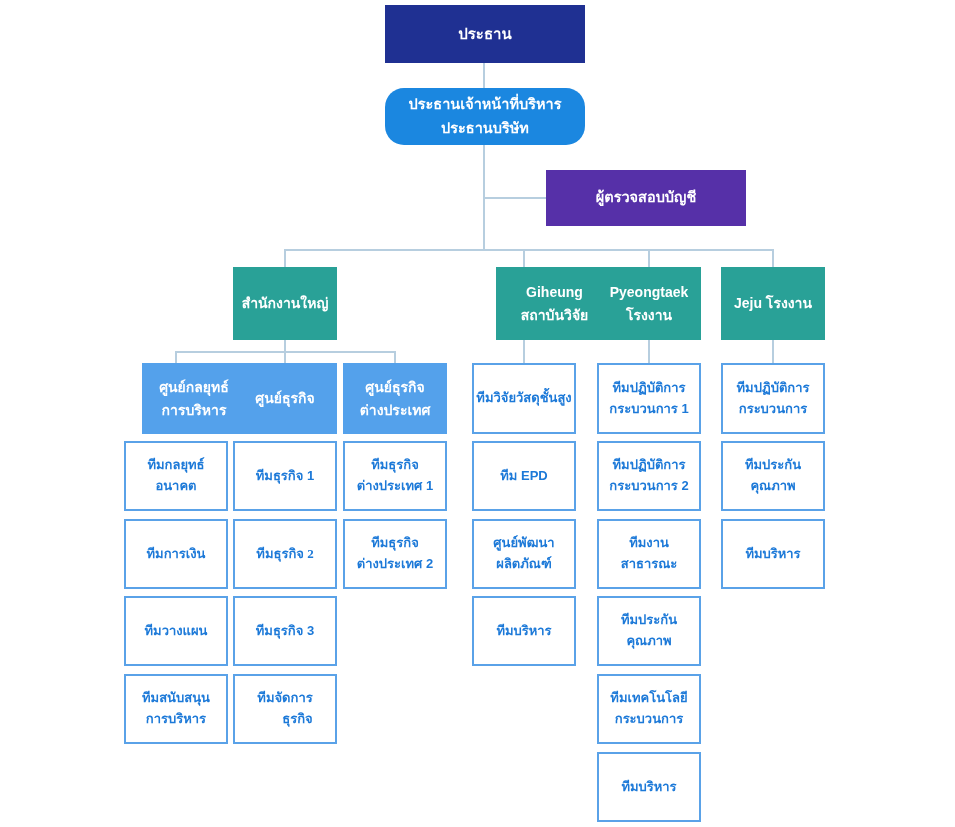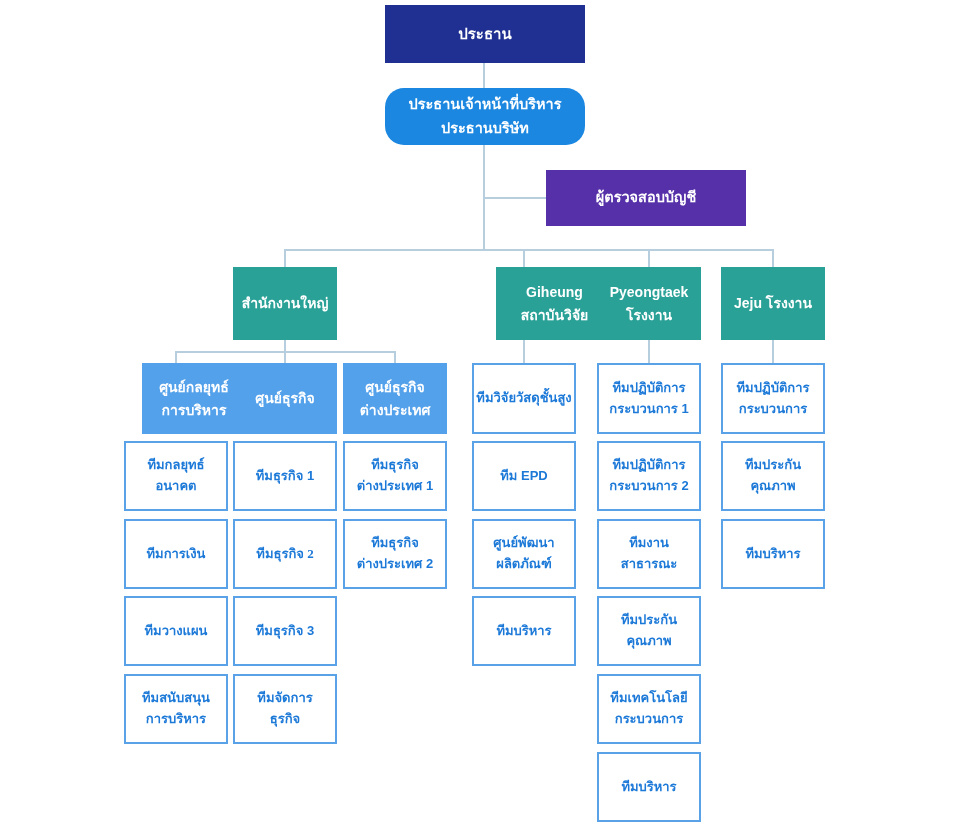--- a/index.html
+++ b/index.html
@@ -77,21 +77,21 @@
   <div class="node lvl-team" style="left:124px; top:441px; width:104px; height:70px;">ทีมกลยุทธ์
 อนาคต</div>
   <div class="node lvl-team" style="left:124px; top:519px; width:104px; height:70px;">ทีมการเงิน</div>
   <div class="node lvl-team" style="left:124px; top:596px; width:104px; height:70px;">ทีมวางแผน</div>
   <div class="node lvl-team" style="left:124px; top:674px; width:104px; height:70px;">ทีมสนับสนุน
 การบริหาร</div>
 
   <div class="node lvl-team" style="left:233px; top:441px; width:104px; height:70px;">ทีมธุรกิจ 1</div>
   <div class="node lvl-team" style="left:233px; top:519px; width:104px; height:70px;font-family:Liberation Serif, serif;">ทีมธุรกิจ 2</div>
   <div class="node lvl-team" style="left:233px; top:596px; width:104px; height:70px;">ทีมธุรกิจ 3</div>
-  <div class="node lvl-team" style="left:233px; top:674px; width:104px; height:70px;">ทีมจัดการ
+  <div class="node lvl-team" style="left:233px; top:674px; width:104px; height:70px;text-align:right;">ทีมจัดการ
 ธุรกิจ</div>
 
   <div class="node lvl-team" style="left:343px; top:441px; width:104px; height:70px;">ทีมธุรกิจ
 ต่างประเทศ 1</div>
   <div class="node lvl-team" style="left:343px; top:519px; width:104px; height:70px;">ทีมธุรกิจ
 ต่างประเทศ 2</div>
 
   <div class="node lvl-team" style="left:472px; top:363px; width:104px; height:71px;">ทีมวิจัยวัสดุชั้นสูง</div>
   <div class="node lvl-team" style="left:472px; top:441px; width:104px; height:70px;">ทีม EPD</div>
   <div class="node lvl-team" style="left:472px; top:519px; width:104px; height:70px;">ศูนย์พัฒนา

